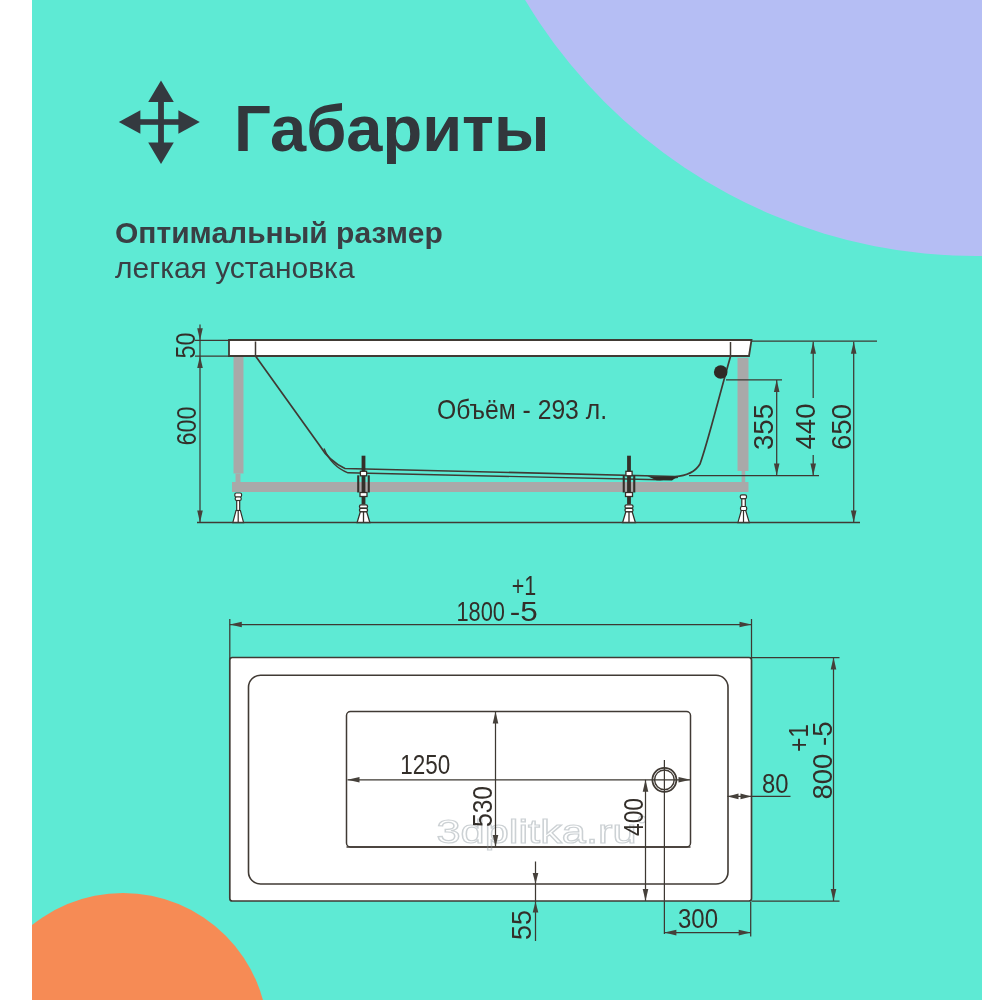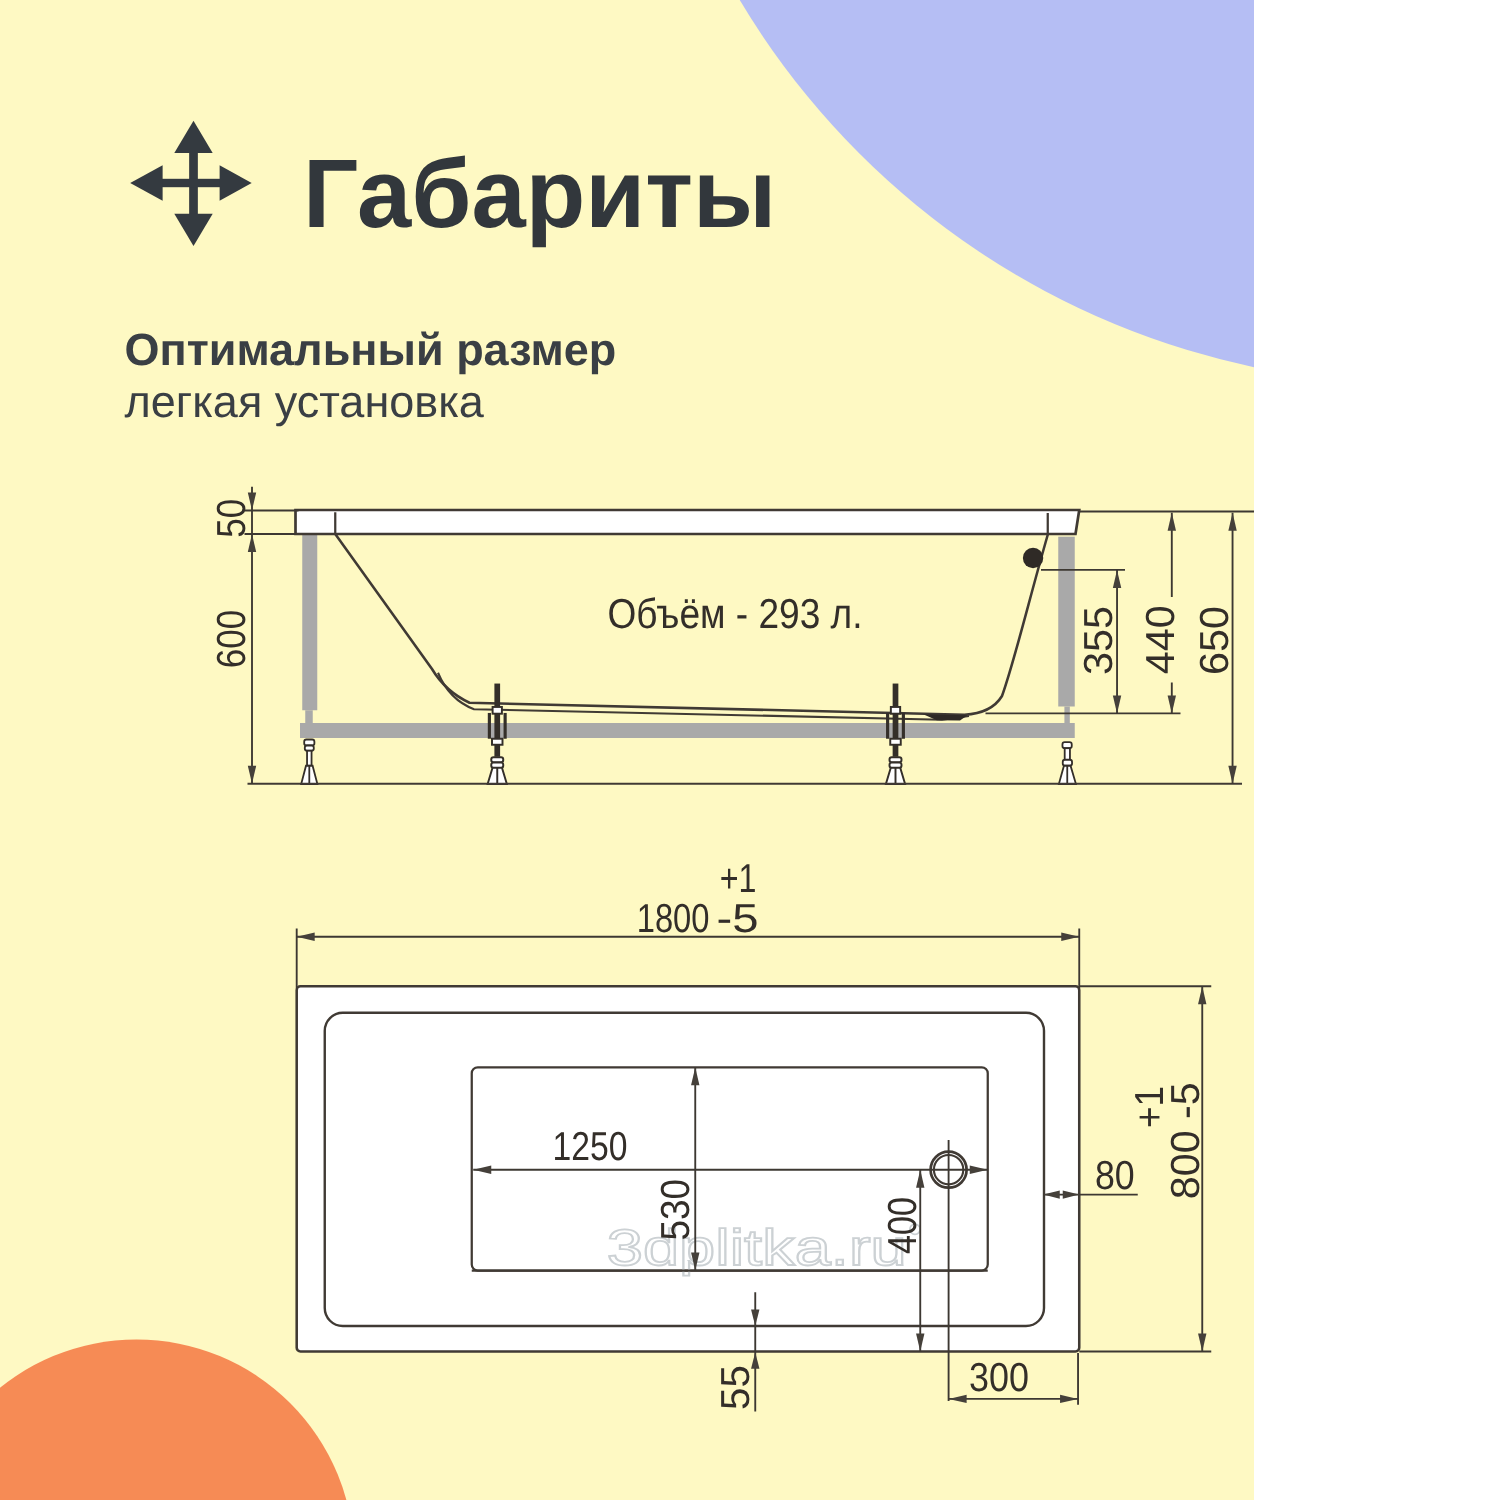--- a/index.html
+++ b/index.html
@@ -1,17 +1,17 @@
 <!DOCTYPE html>
 <html><head>
 <meta charset="utf-8">
 <style>
   html,body{margin:0;padding:0;background:#ffffff;}
-  #page{position:relative;width:836px;height:1000px;overflow:hidden;background:#fef9c3;
-        font-family:"Liberation Sans", sans-serif;}
+  #page{position:relative;width:950px;height:1000px;overflow:hidden;background:#5eead4;
+        font-family:"Liberation Sans", sans-serif;margin-left:32px;}
   svg{position:absolute;left:0;top:0;}
   text{font-family:"Liberation Sans", sans-serif;}
 </style>
 </head>
 <body>
 <div id="page">
 <svg width="1000" height="1000" viewBox="0 0 1000 1000">
 
   <circle cx="944" cy="-269" r="525" fill="#b5bef4"></circle>
 

